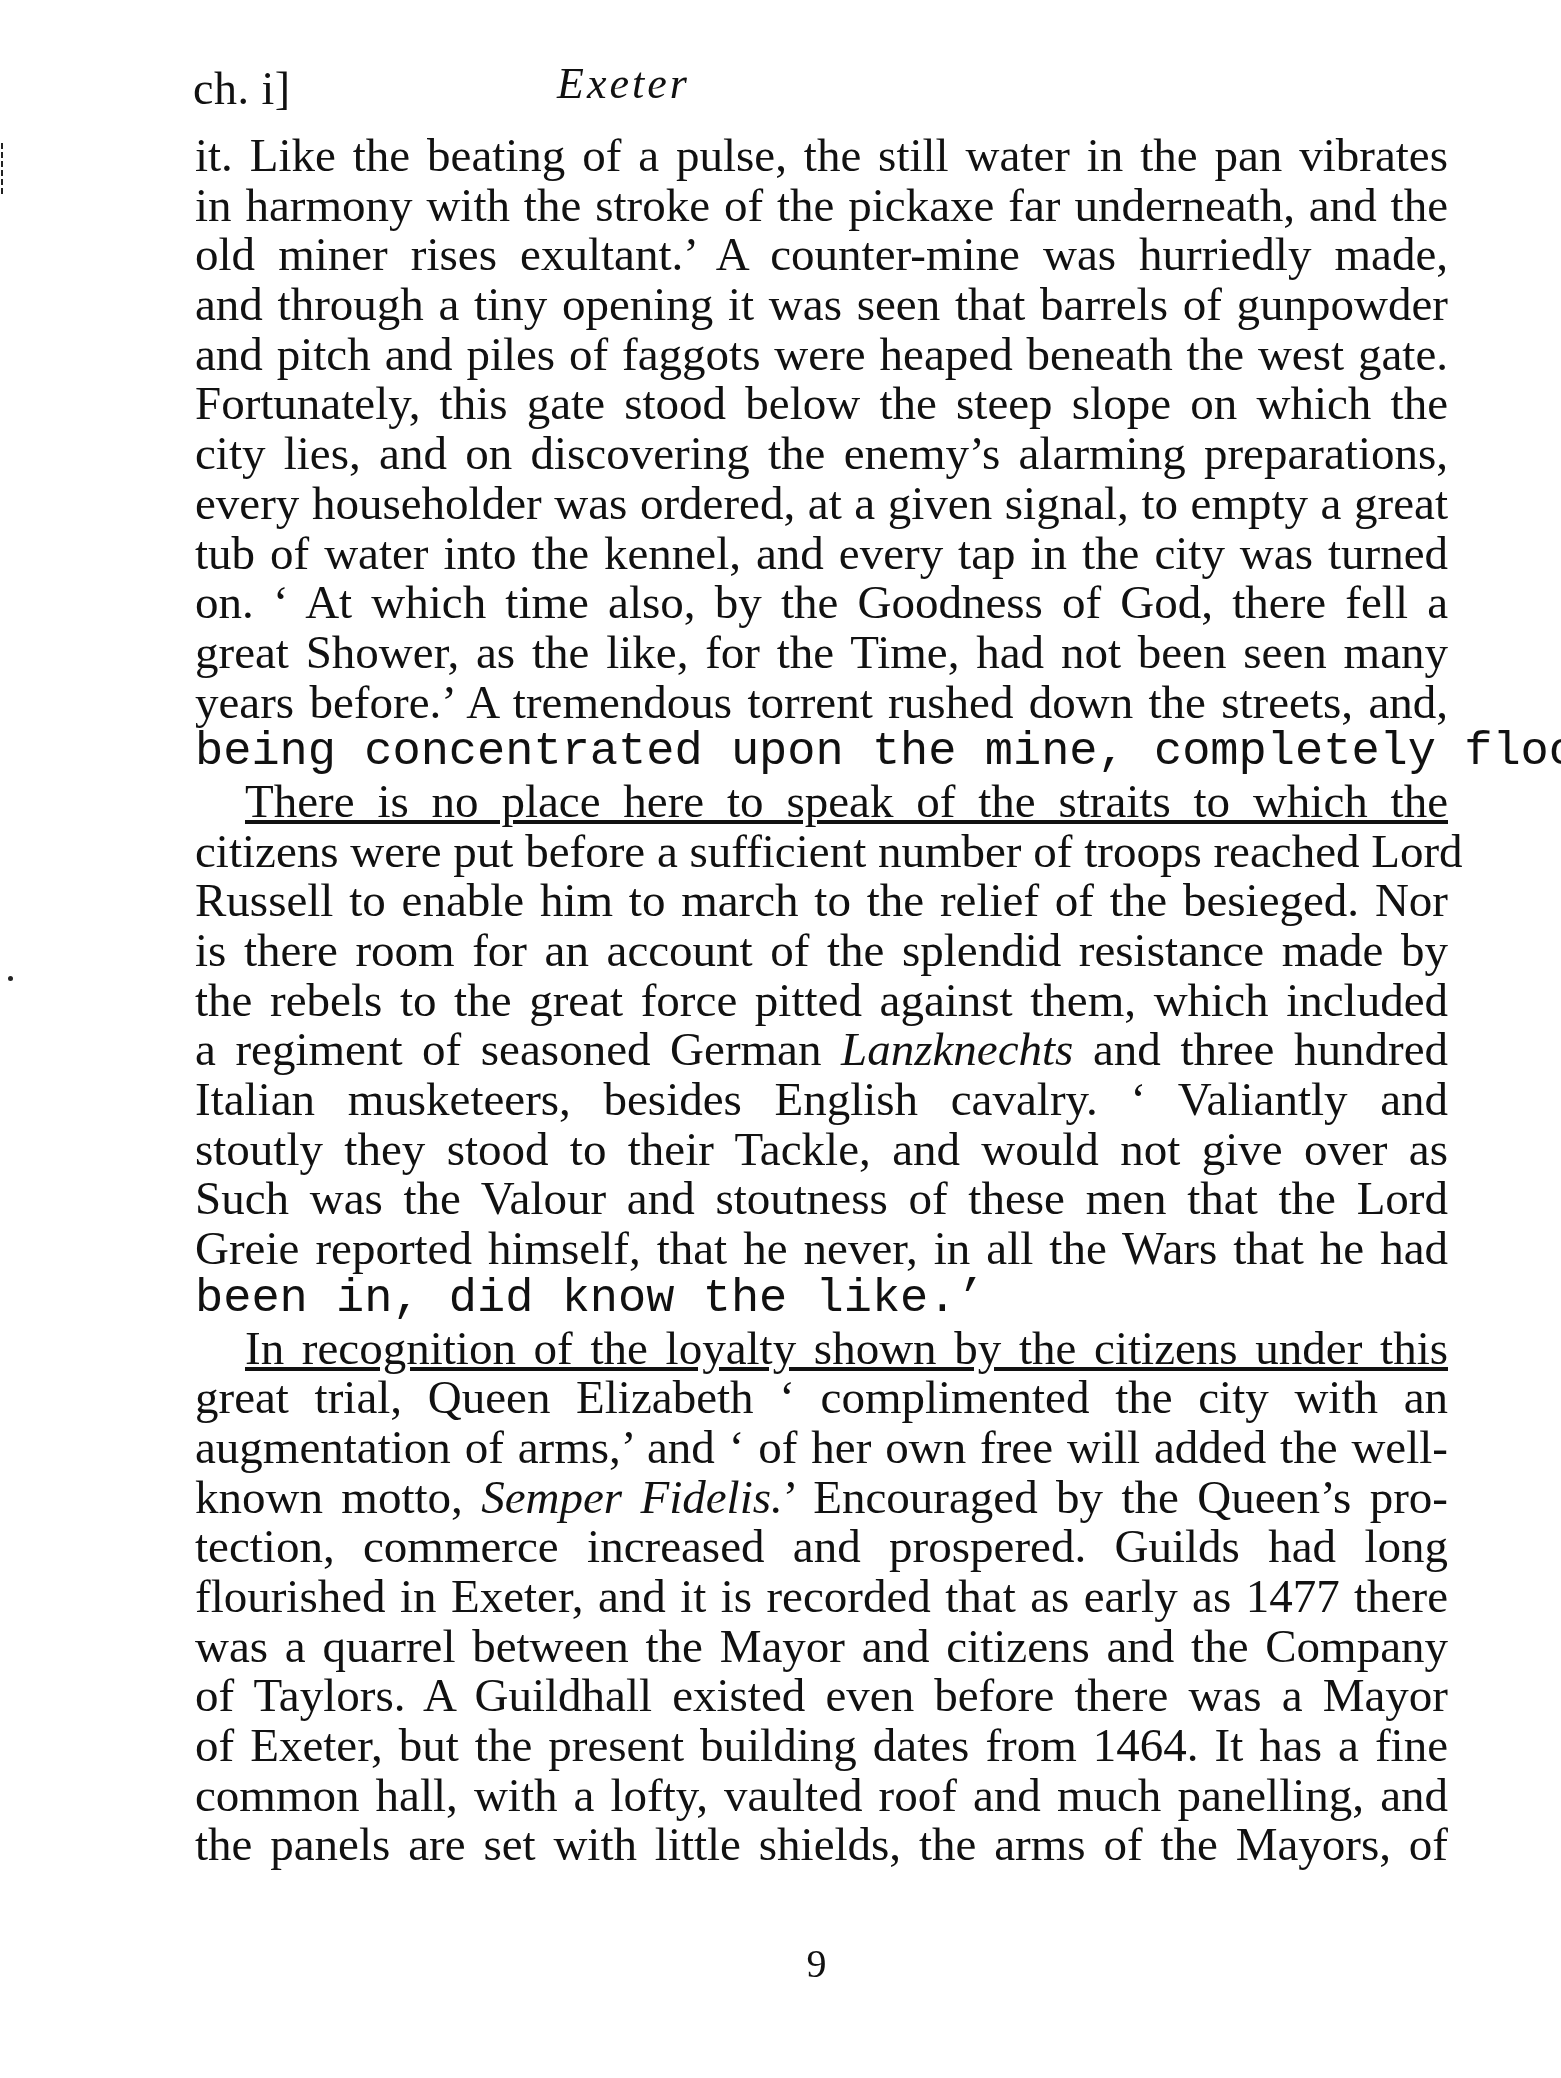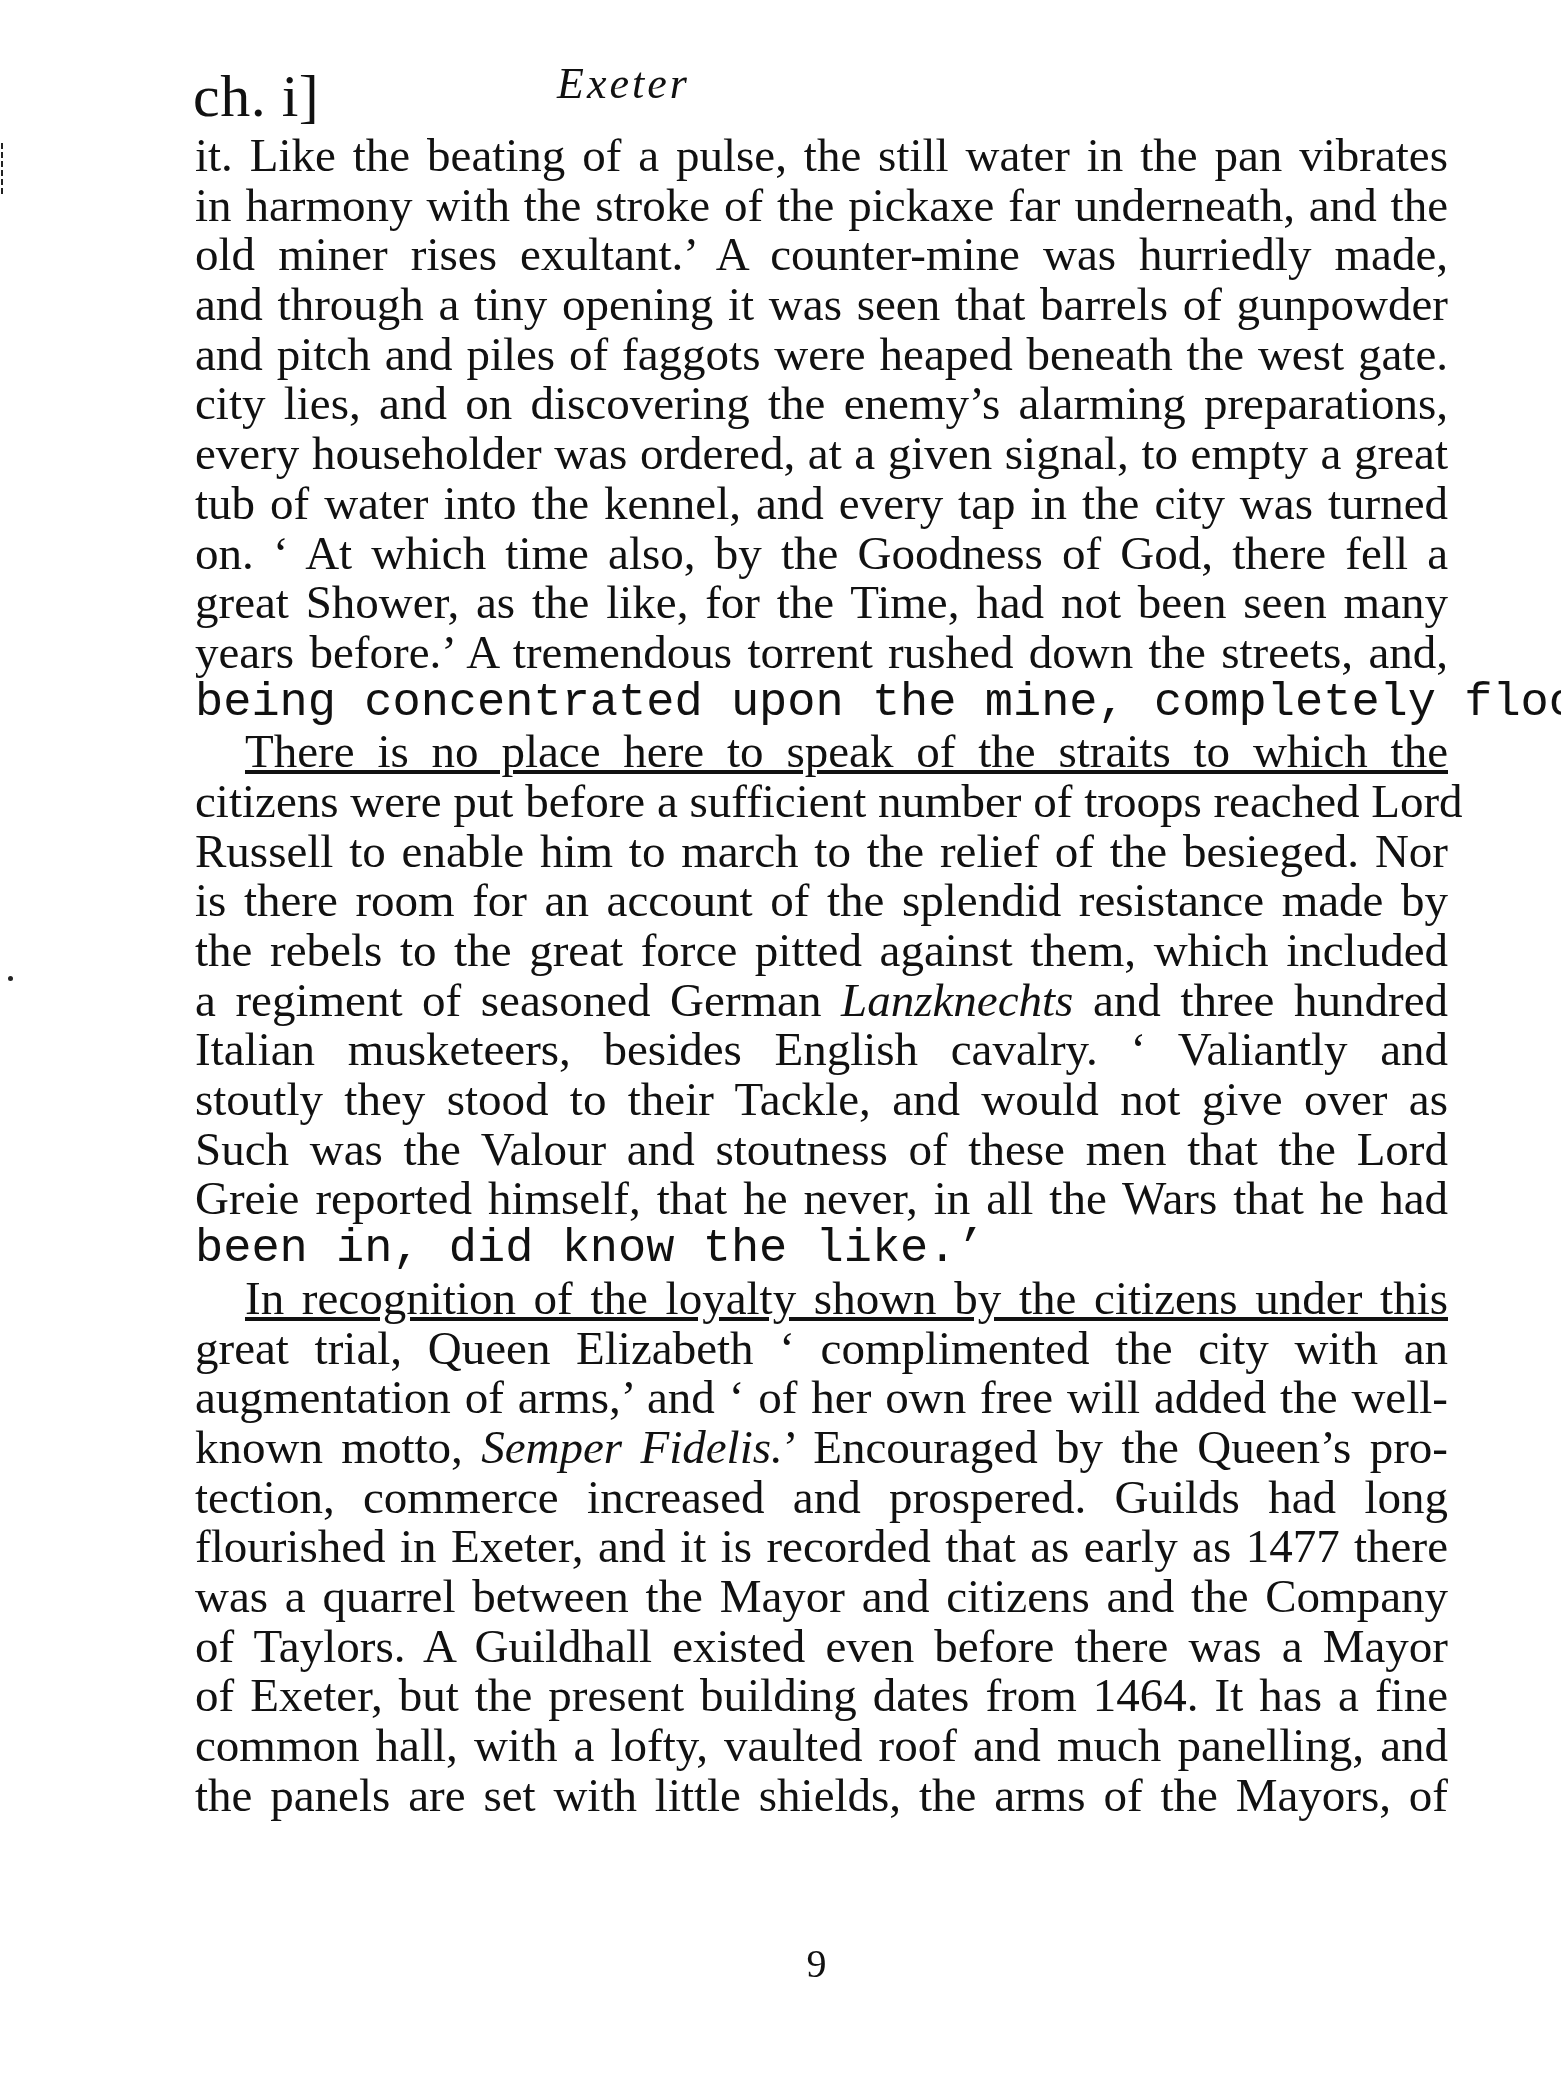--- a/index.html
+++ b/index.html
@@ -1,19 +1,19 @@
 <!DOCTYPE html>
 <html><head>
 <meta charset="utf-8">
 <style>
   html, body { margin:0; padding:0; background:#ffffff; }
   body { width:1561px; height:2078px; position:relative; overflow:hidden; color:#111111;
          font-family:"Liberation Serif","DejaVu Serif",serif; }
   .header { position:absolute; top:58px; left:195px; width:1253px; height:70px; }
-  .running-head-left { position:absolute; left:-2px; top:4px; font-size:60px; letter-spacing:0.5px; }
+  .running-head-left { position:absolute; left:-2px; top:4px; font-size:46px; letter-spacing:0.5px; }
   .running-head-title { position:absolute; left:362px; top:0px; font-size:44px; font-style:italic; letter-spacing:3px; }
   .body-text { position:absolute; top:131px; left:195px; width:1253px; }
   .line { height:49.7px; line-height:49.7px; font-size:47px; white-space:nowrap;
           text-align:justify; text-align-last:justify; display:block; overflow:visible; }
   .line.last { text-align-last:left;font-family:Liberation Mono, monospace; }
   .line.indent { padding-left:50px;text-decoration:underline; }
   .line i { font-style:italic; }
   .page-number { position:absolute; top:1940px; left:0; width:1561px; text-align:center;
                  font-size:40px; padding-left:72px; box-sizing:border-box; }
   .scan-mark { position:absolute; left:1px; top:143px; width:2px; height:52px;
@@ -31,20 +31,21 @@
   <span class="running-head-title">Exeter</span>
 </div>
 
 <div class="body-text" id="body-text">
     <div>
       <div class="line">it. Like the beating of a pulse, the still water in the pan vibrates</div>
       <div class="line">in harmony with the stroke of the pickaxe far underneath, and the</div>
       <div class="line">old miner rises exultant.’ A counter-mine was hurriedly made,</div>
       <div class="line">and through a tiny opening it was seen that barrels of gunpowder</div>
       <div class="line">and pitch and piles of faggots were heaped beneath the west gate.</div>
+      <div class="line">Fortunately, this gate stood below the steep slope on which the</div>
       <div class="line">city lies, and on discovering the enemy’s alarming preparations,</div>
       <div class="line">every householder was ordered, at a given signal, to empty a great</div>
       <div class="line">tub of water into the kennel, and every tap in the city was turned</div>
       <div class="line">on. ‘ At which time also, by the Goodness of God, there fell a</div>
       <div class="line">great Shower, as the like, for the Time, had not been seen many</div>
       <div class="line">years before.’ A tremendous torrent rushed down the streets, and,</div>
       <div class="line last">being concentrated upon the mine, completely flooded it.</div>
     </div>
     <div>
       <div class="line indent">There is no place here to speak of the straits to which the</div>

